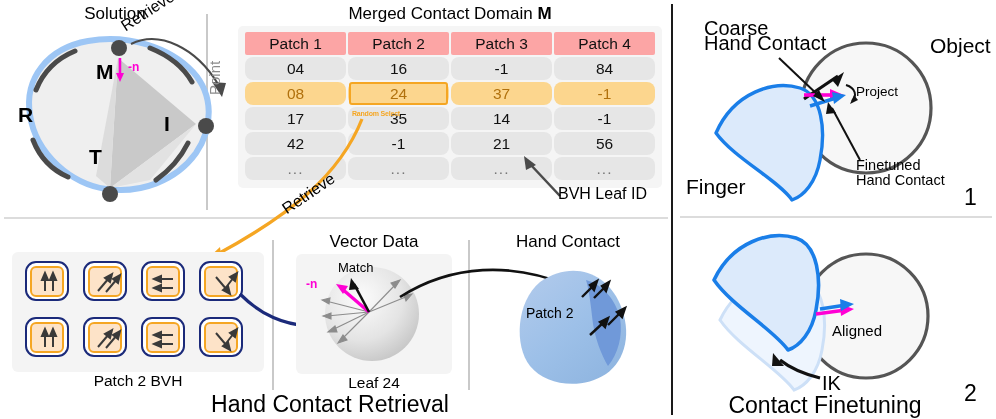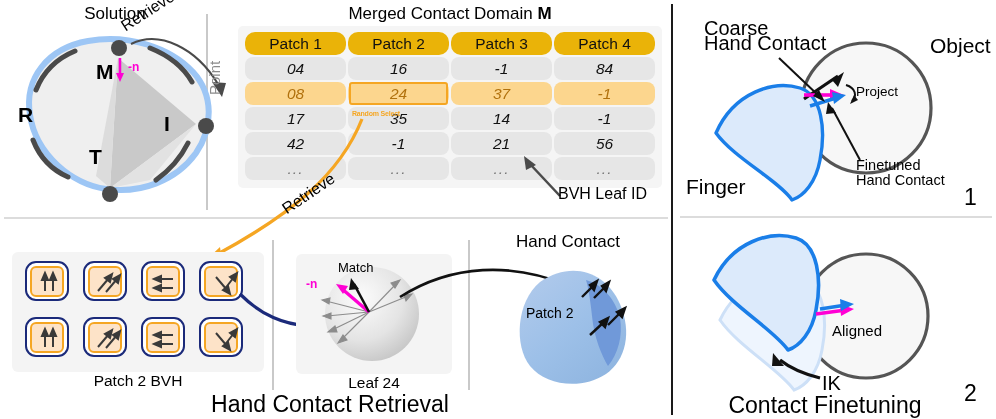--- a/index.html
+++ b/index.html
@@ -18,22 +18,22 @@
   .hdiv-right{left:680px;top:216px;width:312px;height:2px;background:#dcdcdc;}
   .vdiv-sol{left:206px;top:14px;width:1.5px;height:196px;background:#c9c9c9;}
   .vdiv-lf{left:272px;top:240px;width:1.5px;height:150px;background:#c9c9c9;}
   .vdiv-vd{left:468px;top:240px;width:1.5px;height:150px;background:#c9c9c9;}
 
   
   #tblwrap{left:238px;top:26px;width:424px;background:#f5f5f5;
            border-radius:5px;padding:4px 5px 6px 5px;box-sizing:border-box;}
   table{border-collapse:separate;border-spacing:2px;width:100%;}
   th,td{text-align:center;font-size:15.5px;height:23px;padding:0;}
-  th{background:#eab308;font-weight:normal;color:#111;border-radius:10px;}
-  td{background:#e6e6e6;color:#111;border-radius:8px;font-style:italic;}
+  th{background:#fca5a5;font-weight:normal;color:#111;border-radius:2px;}
+  td{background:#e6e6e6;color:#111;border-radius:8px;}
   tr.hl td{background:#fcd68e;color:#b1710d;}
   td.sel{position:relative;margin-left:24px;}
   td.sel .selbox{position:absolute;left:1px;top:0px;right:1px;bottom:0px;
       border:2.5px solid #f5a623;border-radius:3px;box-sizing:border-box;}
   .dots{color:#777;letter-spacing:1px;}
   .rndsel{left:352px;top:110px;font-size:7px;color:#f5a623;font-weight:bold;
           letter-spacing:-0.2px;}
 
   .pointlbl{left:206px;top:95px;font-size:15px;color:#8c8c8c;
             transform:rotate(-90deg);transform-origin:left top;white-space:nowrap;}
@@ -262,20 +262,21 @@
     </svg>
   </div>
 
   <div class="abs cap" style="left:12px;top:372px;width:252px;">Patch 2 BVH</div>
 
   <svg class="ov" width="120" height="70" style="left:236px;top:288px;">
     <path d="M4,6 C26,28 48,36 72,38" fill="none" stroke="#1b2a7a" stroke-width="3.2"></path>
     <polygon points="84,39 68,32 70,45" fill="#1b2a7a"></polygon>
   </svg>
 
+  <div class="abs ttl" style="left:296px;top:232px;width:156px;">Vector Data</div>
   <div class="abs pbox" id="vecbox"></div>
 
   <svg class="ov" width="160" height="125" style="left:296px;top:252px;">
     <defs>
       <radialGradient id="sph" cx="38%" cy="33%" r="72%">
         <stop offset="0%" stop-color="#fcfcfc"></stop>
         <stop offset="62%" stop-color="#e4e4e4"></stop>
         <stop offset="100%" stop-color="#c6c6c6"></stop>
       </radialGradient>
     </defs>

